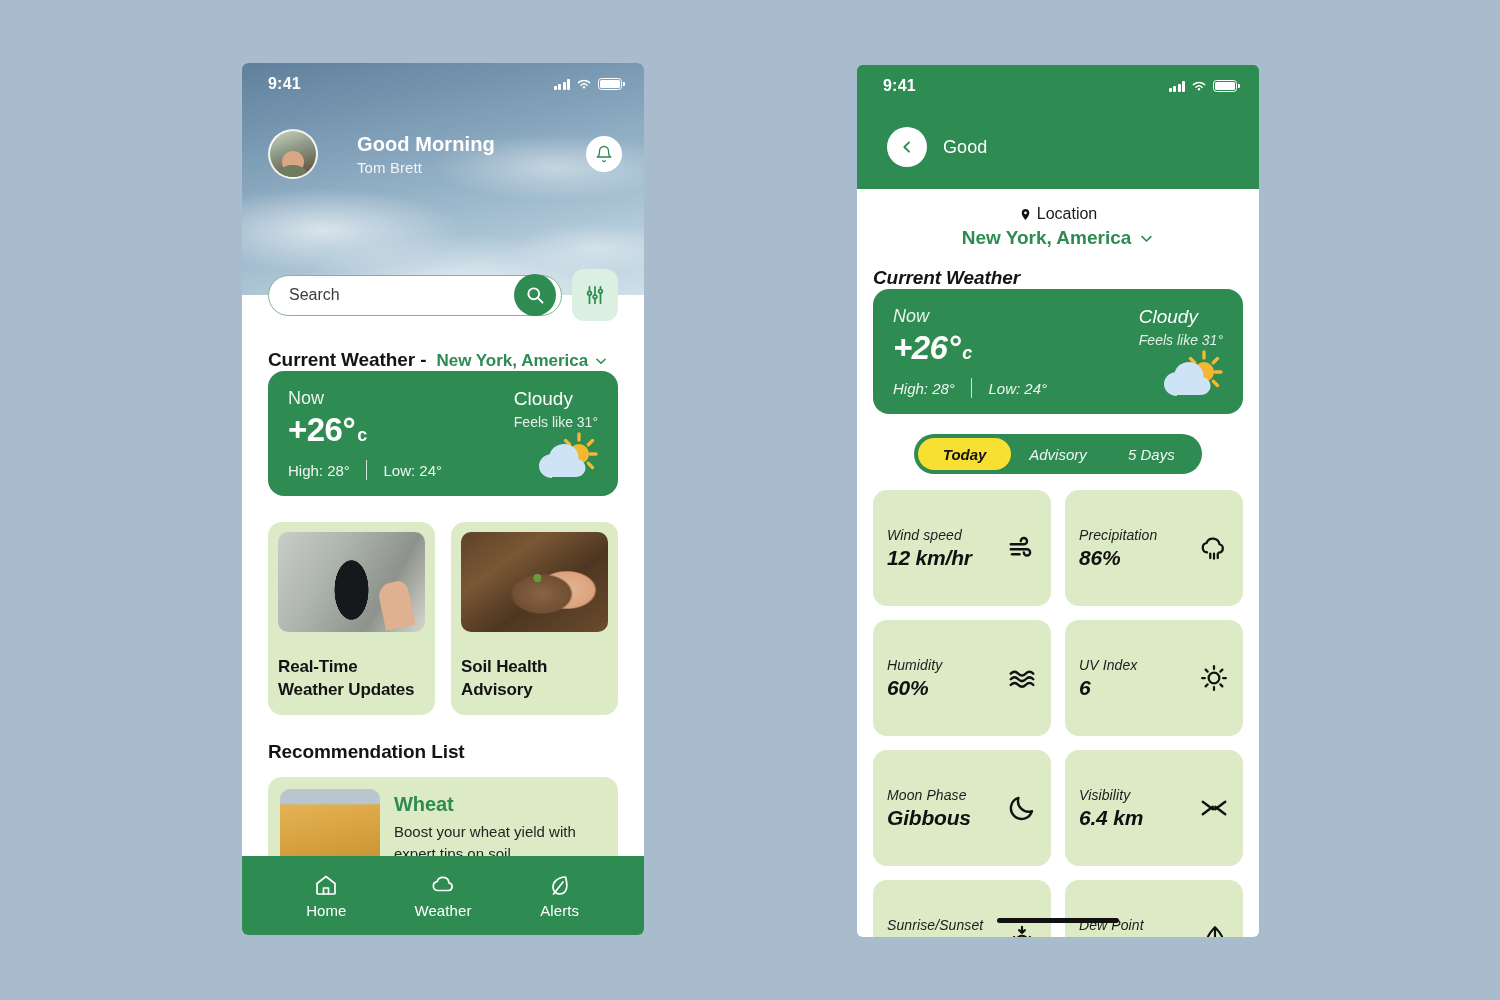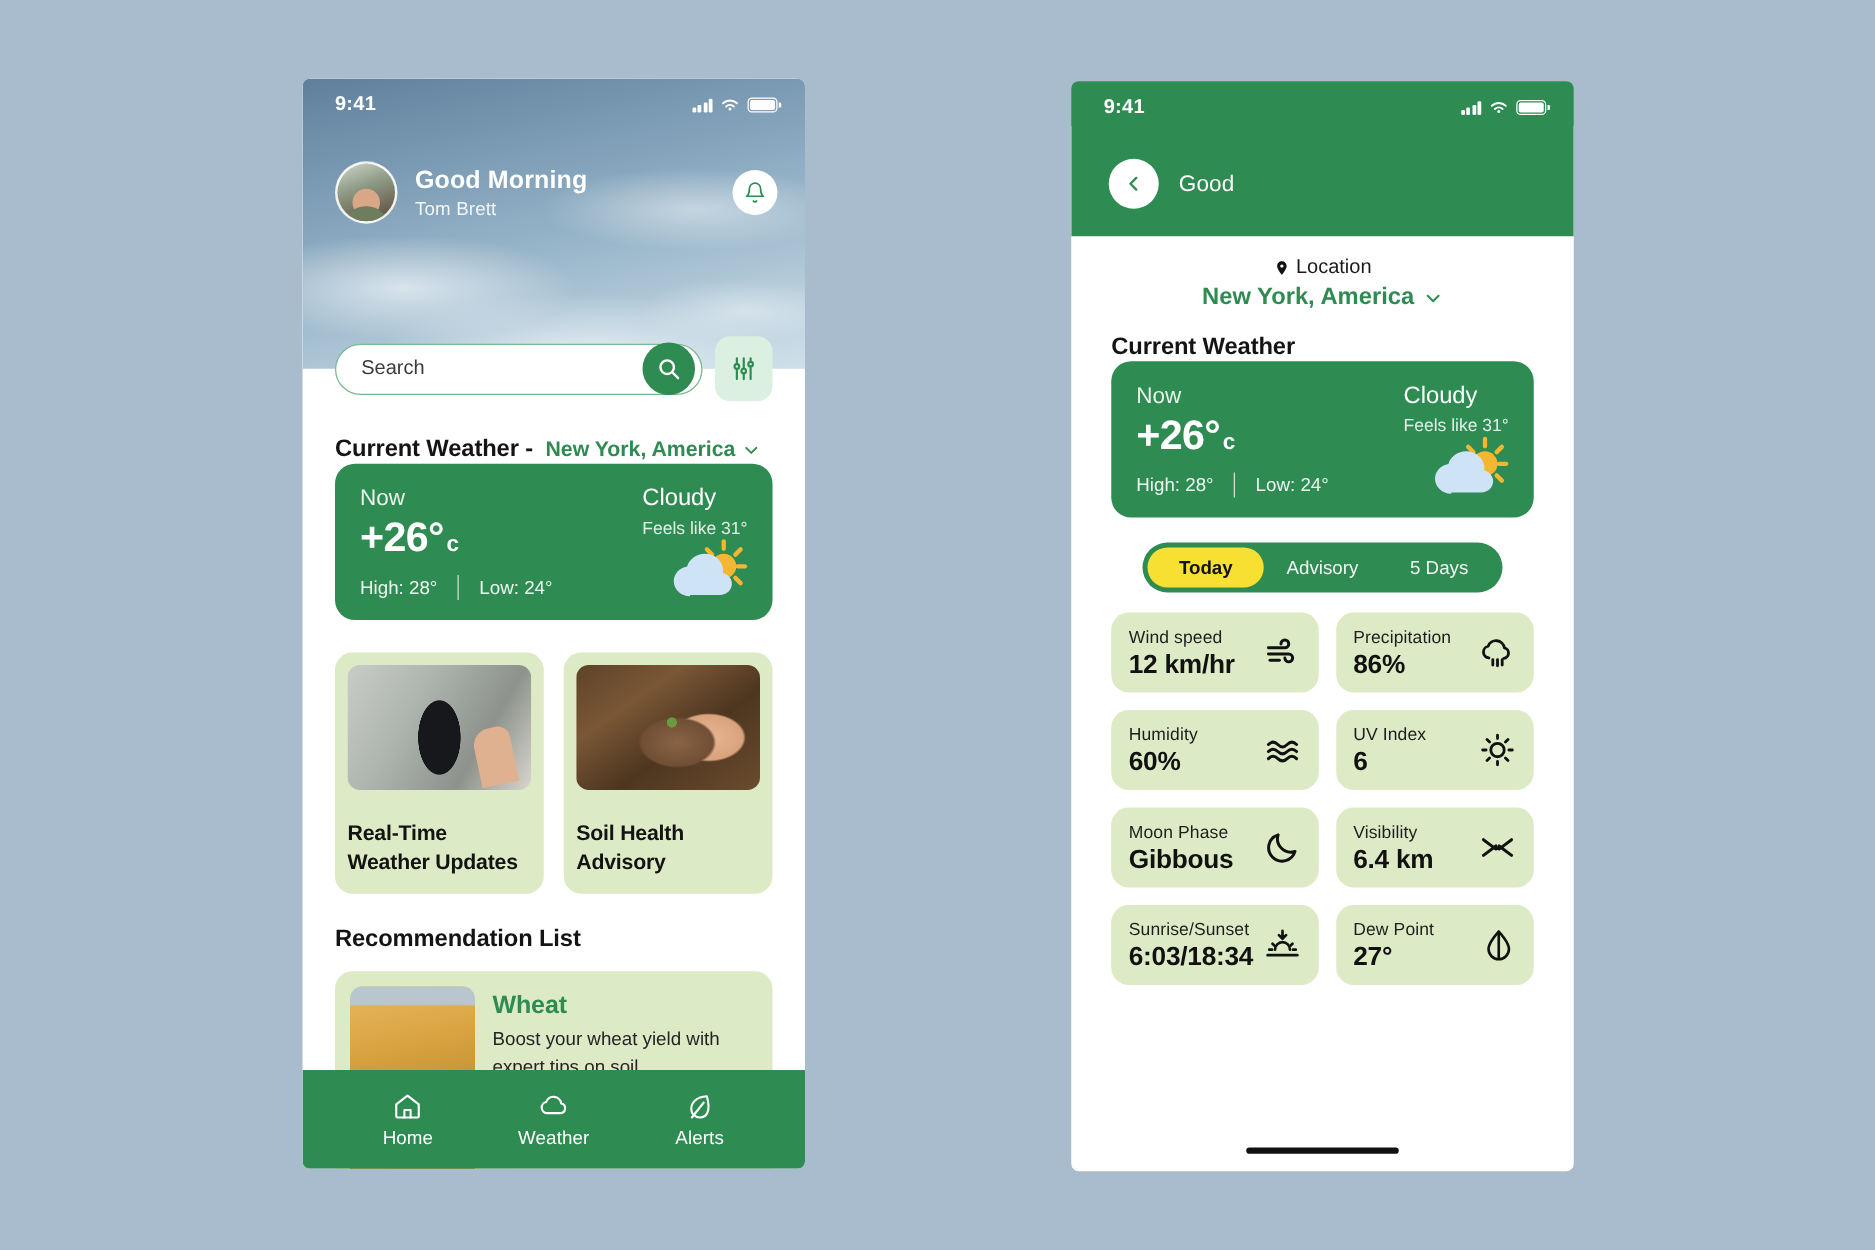--- a/index.html
+++ b/index.html
@@ -84,20 +84,21 @@
       radial-gradient(ellipse 120px 36px at 88% 80%, rgba(255,255,255,.40), rgba(255,255,255,0) 70%),
       linear-gradient(168deg, #5f7f9c 0%, #7b9bb4 28%, #9ab7cb 58%, #b9cfdd 82%, #cfe0e9 100%);
     margin-top: -36px;
     padding-top: 36px;
   }
 
   .greeting-row {
     display: flex;
     align-items: center;
     padding: 30px 22px 0 26px;
+    gap: 25px;
   }
   .avatar {
     width: 50px; height: 50px;
     border-radius: 50%;
     border: 2px solid rgba(255,255,255,.9);
     overflow: hidden;
     flex: 0 0 auto;
     background: linear-gradient(160deg,#cfd6c9 0%, #8e9b86 40%, #5b4436 100%);
     position: relative;
   }
@@ -364,21 +365,21 @@
     font-size: 16px; color: #1a1a1a;
   }
   .loc-city {
     margin-top: 4px;
     font-size: 19px;
     font-weight: 700;
     color: #2e8b52;
     display: flex; align-items: center; justify-content: center; gap: 8px;
   }
 
-  .detail-body { padding: 0 32px; }
+  .detail-body { padding: 0 16px; font-style: italic; }
   .detail-sec-title {
     margin-top: 18px;
     font-size: 19px;
     font-weight: 700;
     color: #141414;
     letter-spacing: -.1px;
   }
 
   .tabs {
     margin: 20px auto 0 auto;
@@ -407,21 +408,21 @@
 
   .metric-grid {
     margin-top: 16px;
     display: grid;
     grid-template-columns: 1fr 1fr;
     gap: 14px;
   }
   .metric-card {
     background: #dcebc5;
     border-radius: 14px;
-    height: 64px;
+    height: 116px;
     padding: 0 14px;
     display: flex;
     align-items: center;
     justify-content: space-between;
   }
   .metric-label {
     font-size: 14px;
     color: #1d1d1d;
     letter-spacing: .1px;
   }

